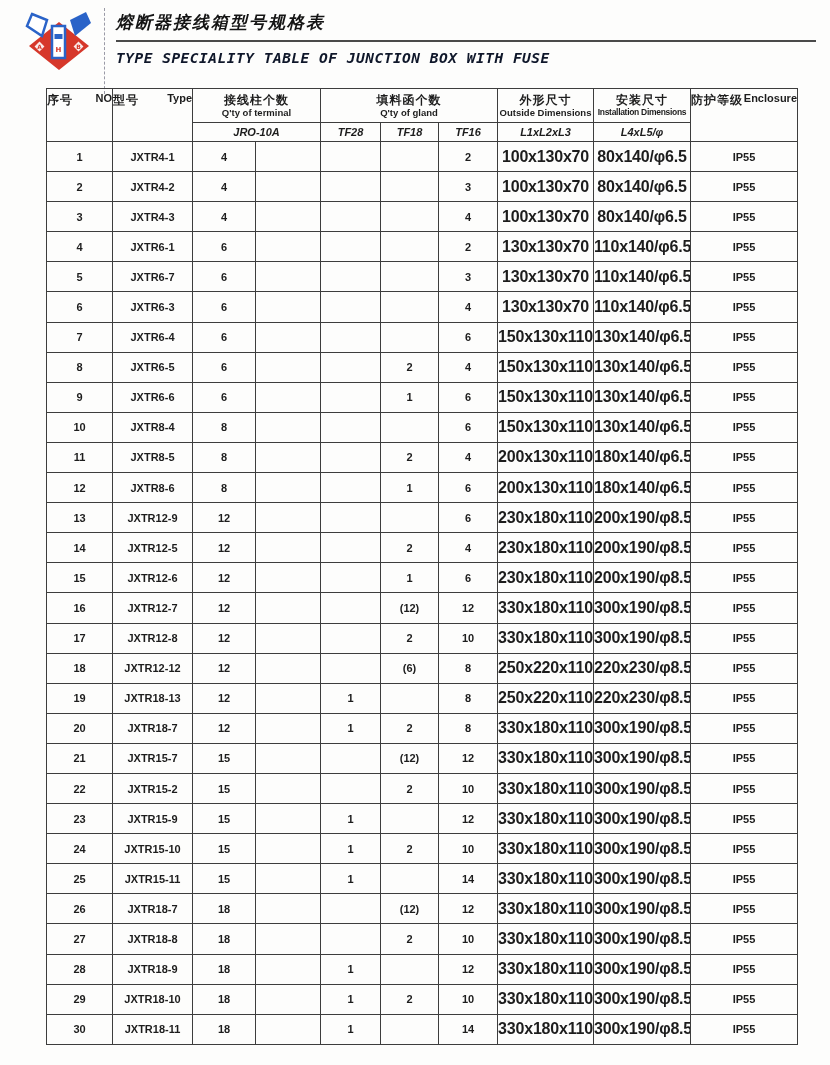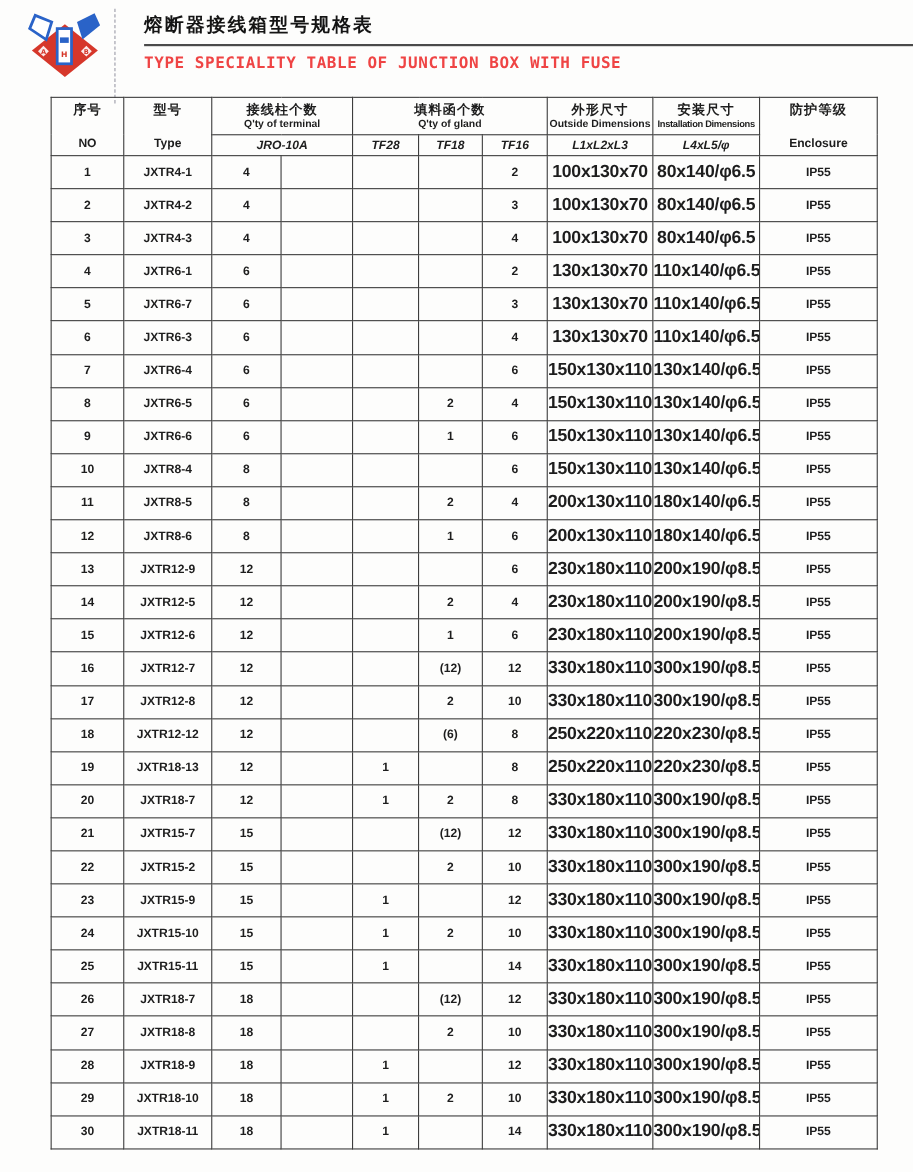--- a/index.html
+++ b/index.html
@@ -12,32 +12,32 @@
     overflow:hidden;
   }
   .page{position:absolute;inset:0;}
 
   
   .logo-wrap{position:absolute;left:22px;top:8px;width:74px;height:64px;}
   .logo-divider{
     position:absolute;left:104px;top:8px;height:86px;width:0;
     border-left:1px dashed #9a9aa6;
   }
-  .titles{position:absolute;left:131px;top:13px;width:700px;}
+  .titles{position:absolute;left:116px;top:13px;width:700px;font-style:italic;}
   .title-zh{
     font-size:17px;font-weight:bold;letter-spacing:2px;
     color:#141414;line-height:20px;
   }
   .title-rule{
     margin-top:7px;height:2px;width:700px;background:#4a4a4a;
   }
   .title-en{
     margin-top:8px;
     font-family:"DejaVu Sans Mono","Liberation Mono",monospace;
-    font-size:14.5px;font-weight:bold;letter-spacing:0.5px;color:#ef4444;
+    font-size:14.5px;font-weight:bold;letter-spacing:0.5px;color:#0f172a;
   }
 
   
   table.spec{
     position:absolute;left:46px;top:88px;
     width:751px;
     border-collapse:collapse;
     table-layout:fixed;
   }
   table.spec th, table.spec td{
@@ -52,21 +52,21 @@
   }
   thead tr.h1{height:33px;}
   thead tr.h2{height:19px;}
   tbody tr{height:30.1px;}
 
   .zh{font-size:12px;line-height:14px;letter-spacing:1px;}
   .en{font-size:9.5px;line-height:11px;font-weight:bold;}
   .en.squeeze{font-size:8.5px;letter-spacing:-0.3px;}
   .sub{font-size:11px;font-style:italic;}
   .span2{
-    display:flex;flex-direction:column;justify-content:space-between;
+    display:flex;justify-content:space-between;
     height:44px;padding:4px 0;
   }
   .span2 .en{font-size:11px;}
 
   td{font-size:11px;}
   td.dim{font-size:16px;letter-spacing:-0.2px;}
 </style>
 </head>
 <body>
 

